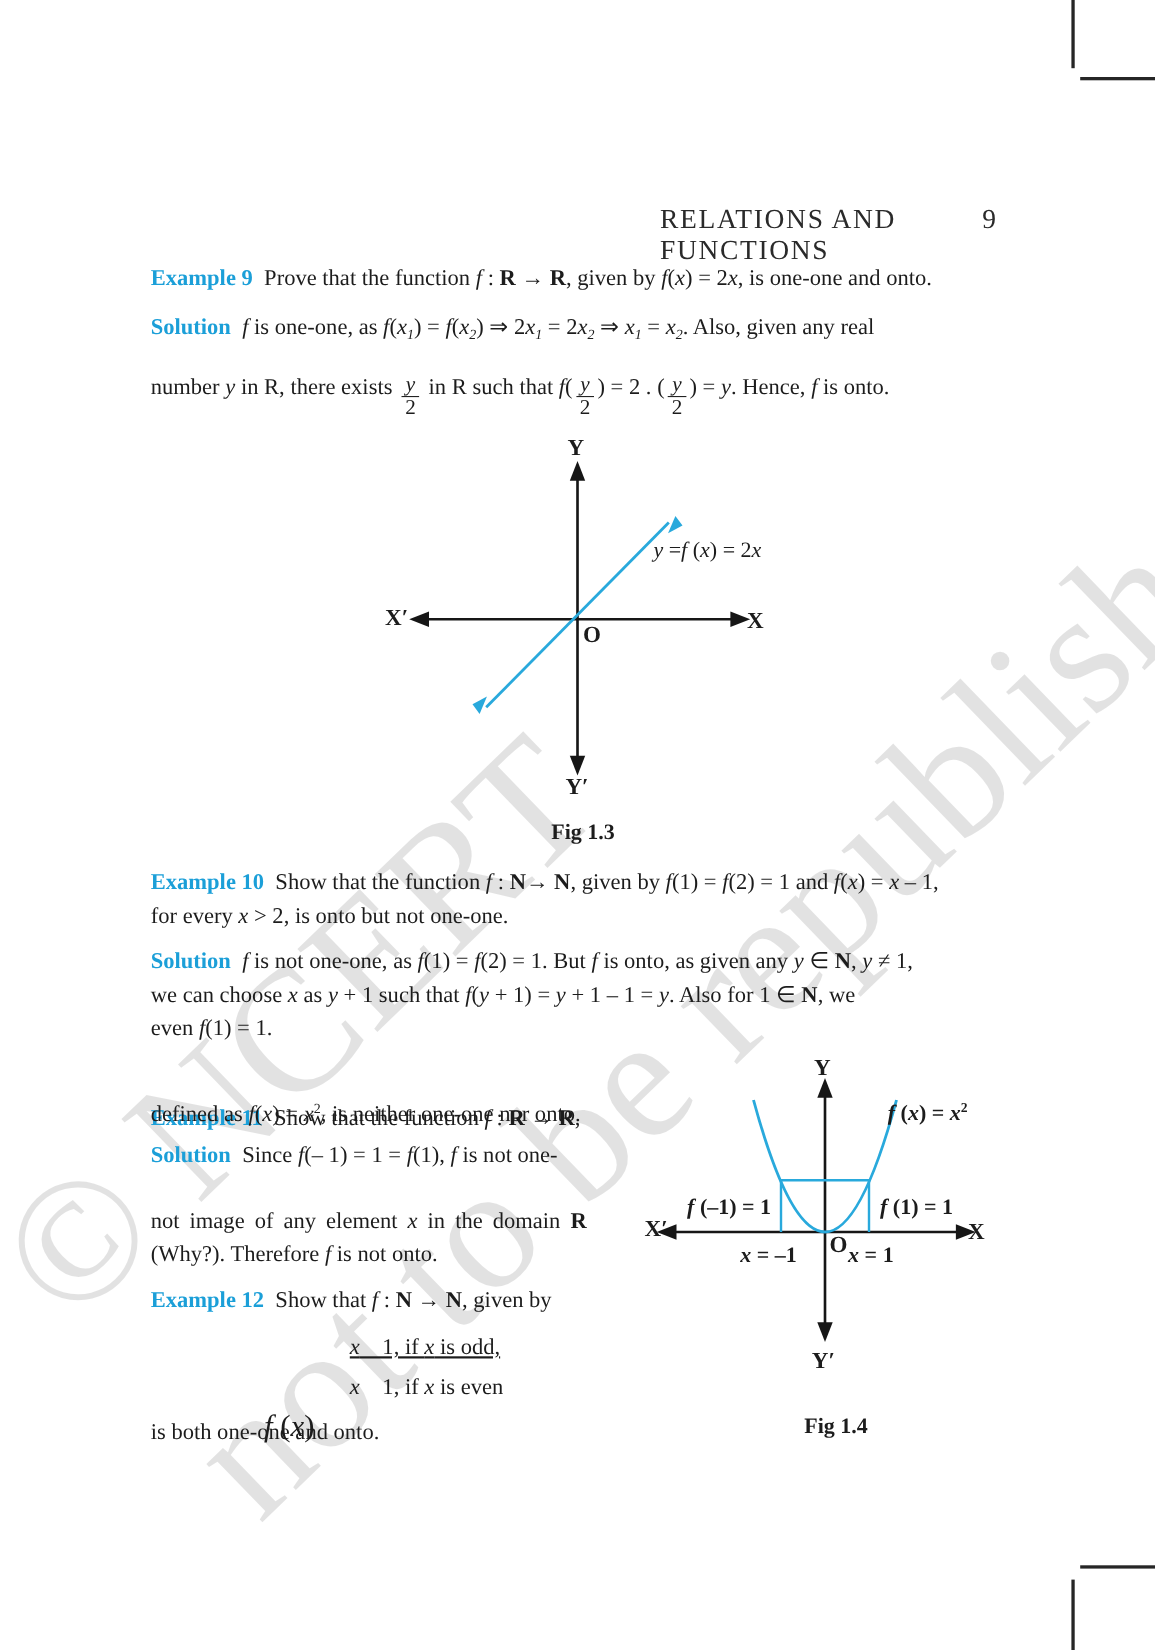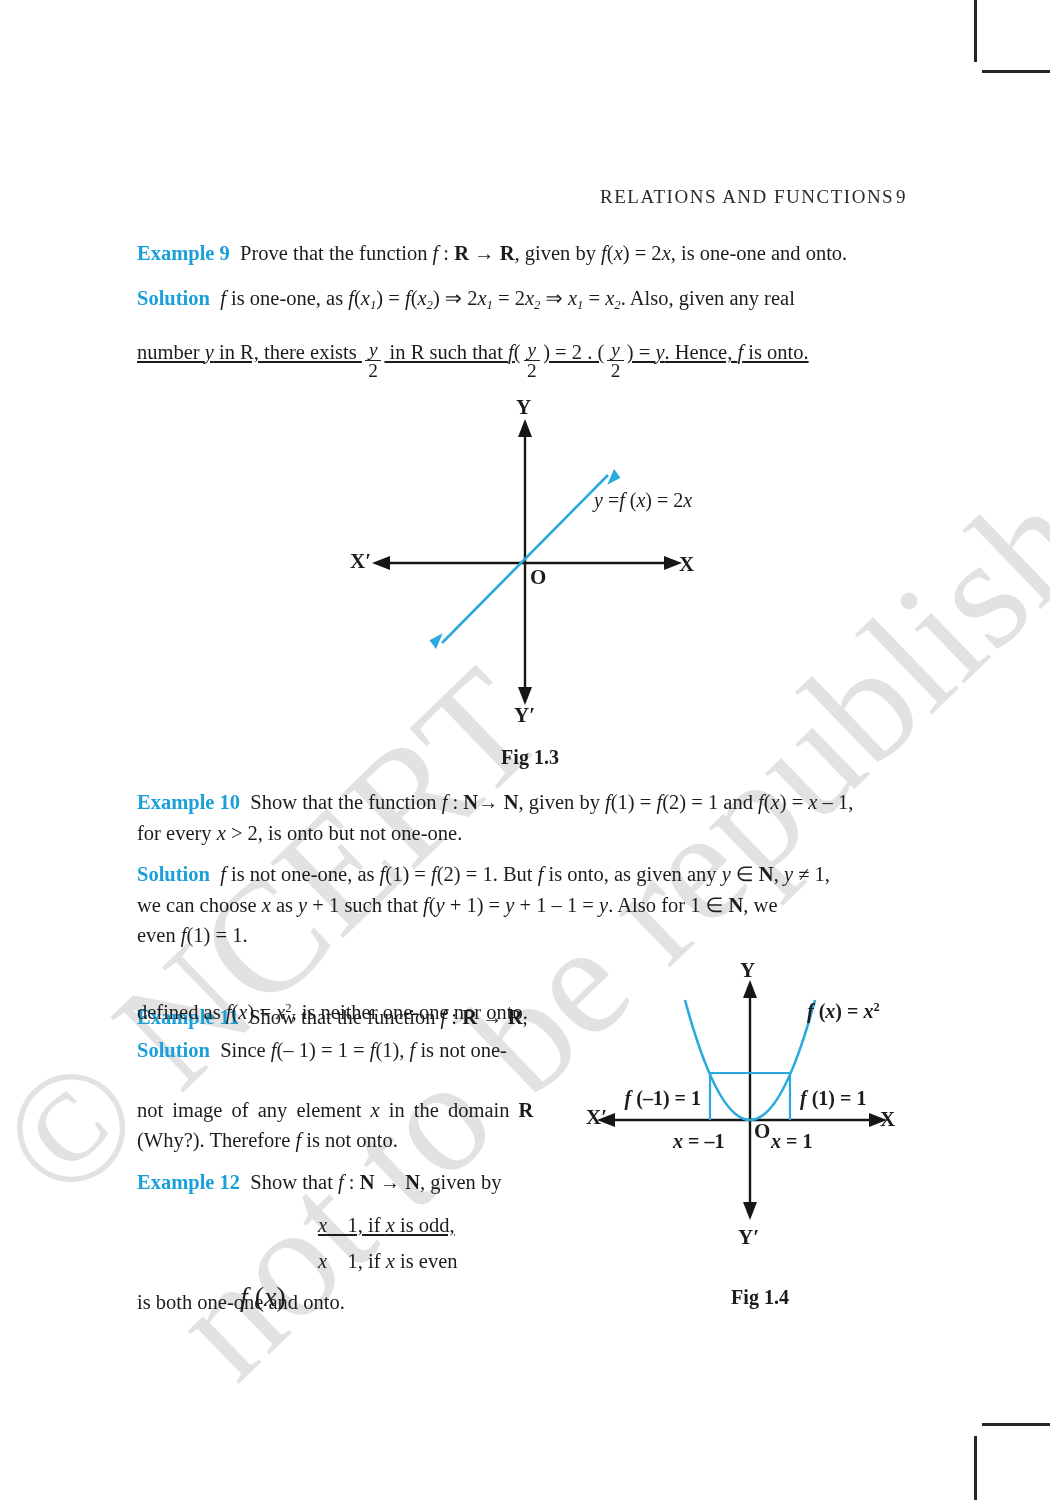--- a/index.html
+++ b/index.html
@@ -7,24 +7,24 @@
         font-family:"Liberation Serif",serif;color:#1c1c1c;}
   .layer{position:absolute;inset:0;z-index:1;}
   
   .watermark{position:absolute;left:-60px;top:1080px;transform:rotate(-44deg);transform-origin:0 0;
              font-size:160px;line-height:1.55;color:rgba(0,0,0,0.115);white-space:nowrap;z-index:0;
              font-family:"Liberation Serif",serif;}
   
   .cropmark{position:absolute;background:#262626;}
   
   .header-row{position:absolute;left:600px;top:186px;width:307px;display:flex;
-              justify-content:space-between;font-size:19px;letter-spacing:1.5px;color:#2a2a2a;}
+              justify-content:space-between;font-size:25px;letter-spacing:1.5px;color:#2a2a2a;}
   
   .tline{position:absolute;left:137px;white-space:pre;font-size:20.5px;line-height:30px;color:#1c1c1c;}
-  .tall{line-height:58px;text-decoration:underline;}
+  .tall{line-height:58px;}
   .it{font-style:italic;}
   .bd{font-weight:bold;}
   .accent{color:var(--accent,#1b9fd8);font-weight:bold;}
   .sb{font-size:0.62em;vertical-align:-0.35em;font-style:italic;}
   .sp{font-size:0.62em;vertical-align:0.55em;}
   .frac{display:inline-block;text-align:center;vertical-align:-0.95em;line-height:1.08;margin:0 3px;font-size:0.94em;}
   .frac .num{display:block;border-bottom:1.6px solid #222;padding:0 4px;font-style:italic;}
   .frac .den{display:block;}
   
   .fig{position:absolute;}

